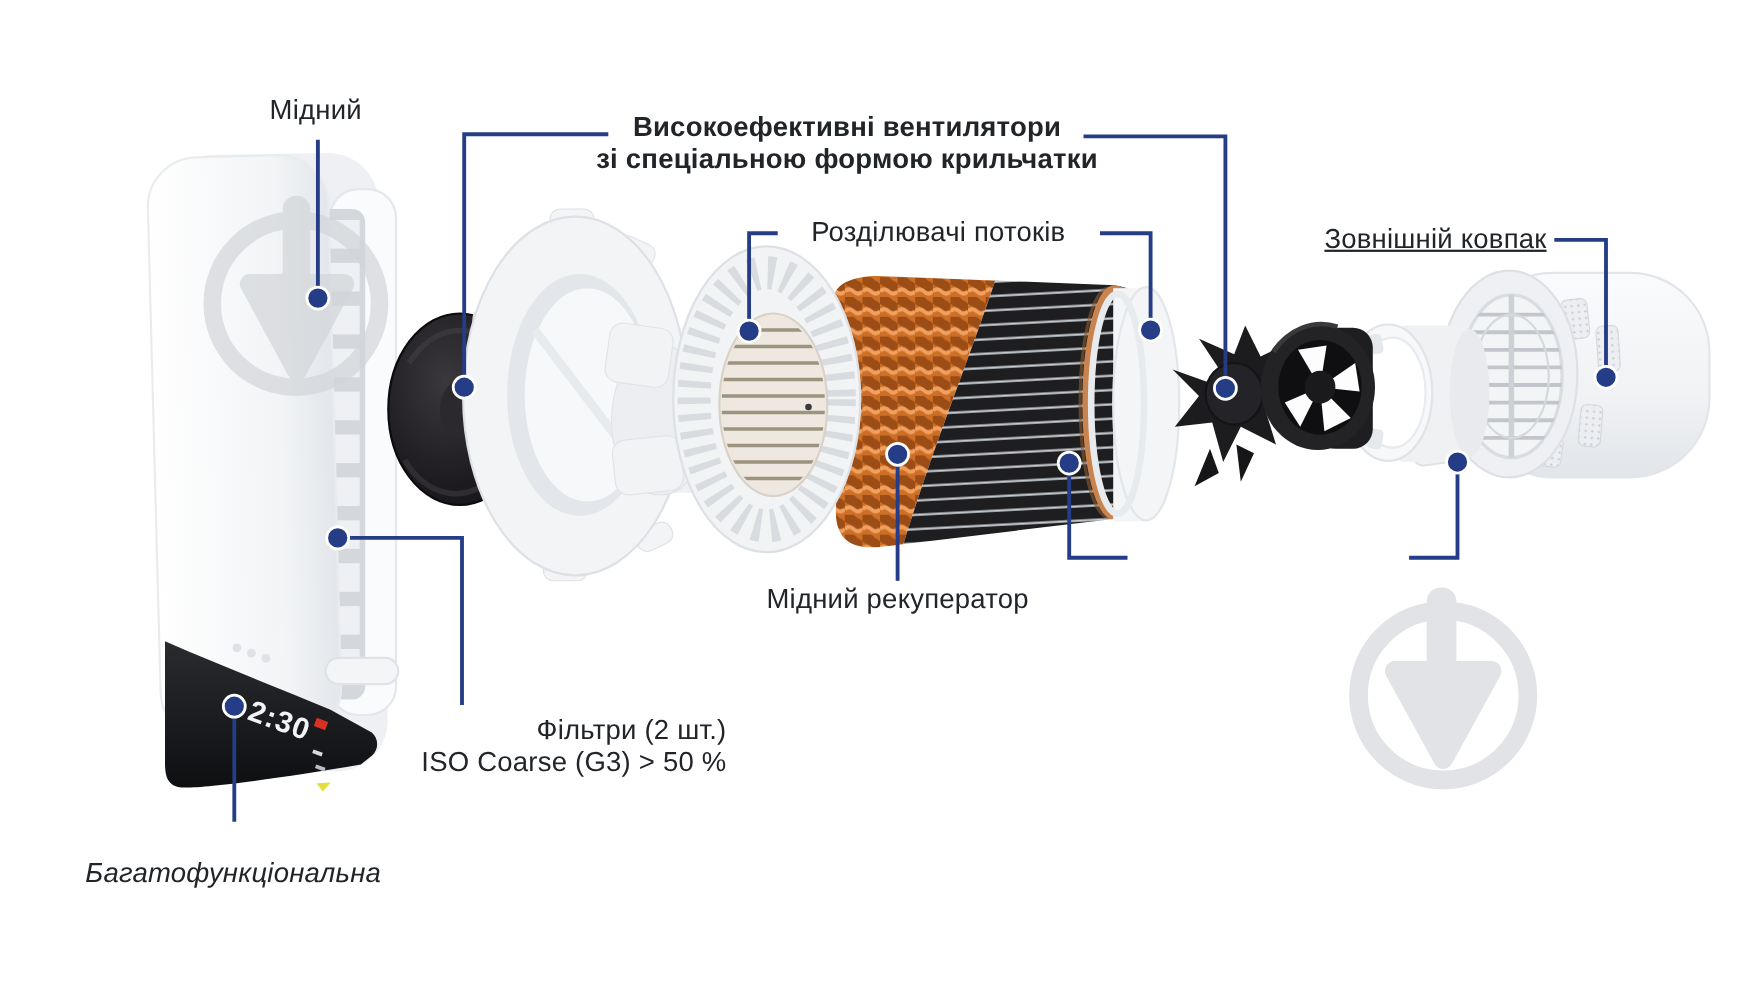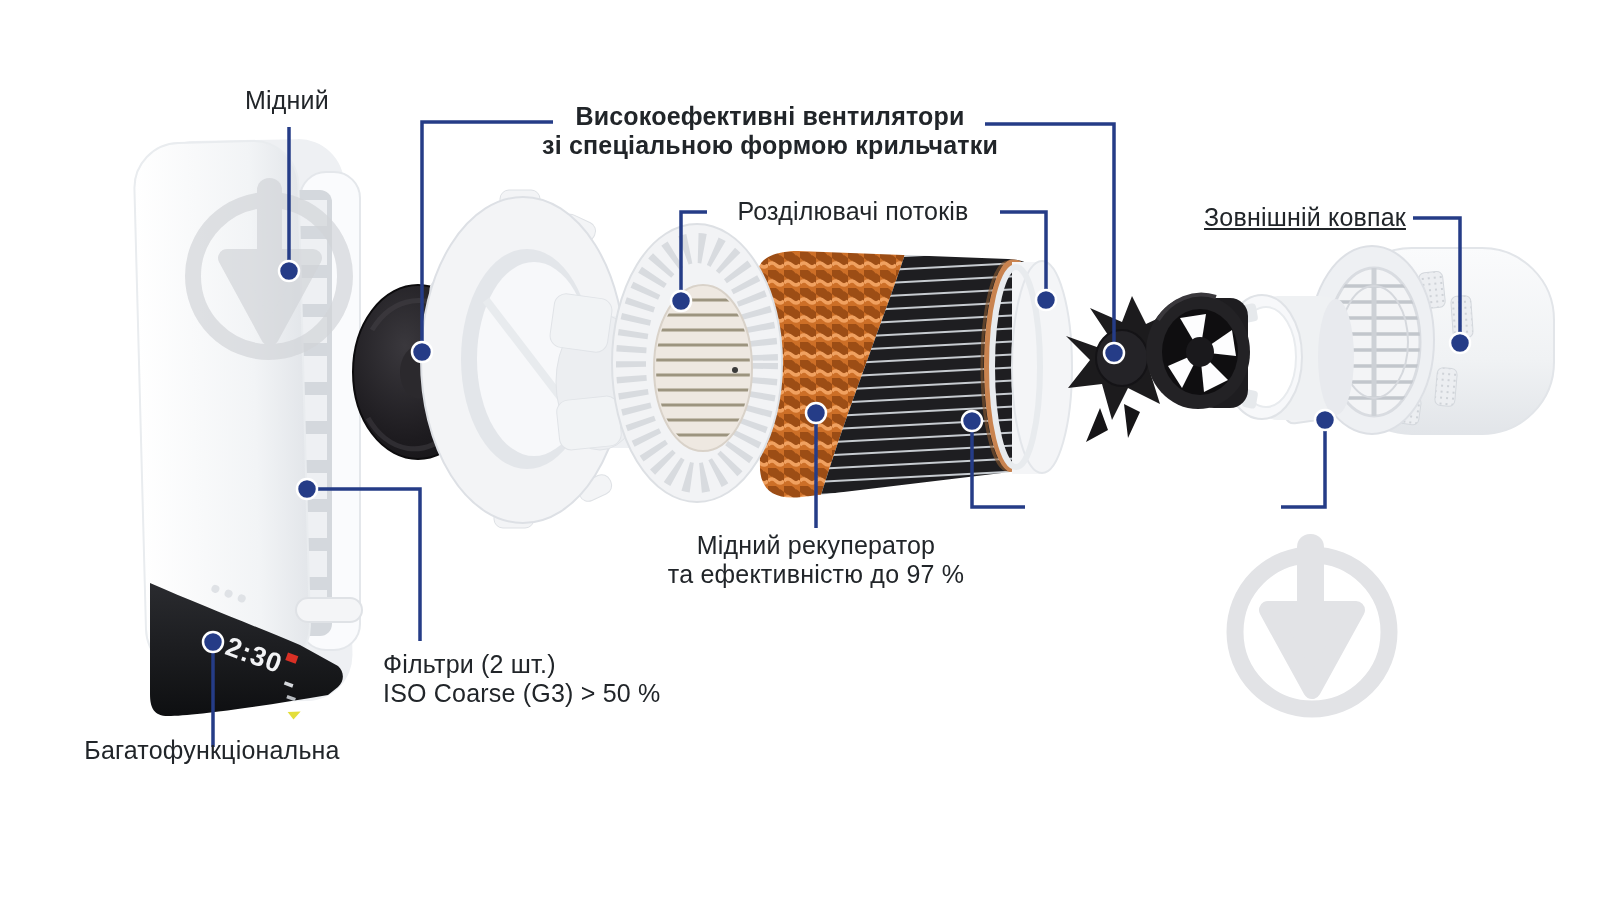--- a/index.html
+++ b/index.html
@@ -1,21 +1,21 @@
 <!DOCTYPE html>
 <html><head>
 <meta charset="utf-8">
 <style>
   html,body{margin:0;padding:0;background:#ffffff;}
   #canvas{position:relative;width:1600px;height:907px;background:#ffffff;overflow:hidden;
           font-family:"Liberation Sans","DejaVu Sans",sans-serif;}
   #scene{position:absolute;left:0;top:0;width:1600px;height:907px;}
   .label{position:absolute;color:#212529;font-size:25px;line-height:29px;text-align:center;
          white-space:nowrap;letter-spacing:.2px;}
-  .label.left{text-align:left;}
+  .label.left{text-align:right;}
   .cc{transform:translateX(-50%);}
 </style>
 </head>
 <body>
 
 <div id="canvas">
 
 <svg id="scene" viewBox="0 0 1600 907">
   <defs>
     <linearGradient id="unitGrad" x1="0" y1="0" x2="1" y2="0">
@@ -241,25 +241,24 @@
   <div>Розділювачі потоків</div>
 </div>
 
 <div class="label cc" style="left:1305px;top:203px;text-decoration:underline;">
   <div>Зовнішній ковпак</div>
 </div>
 
 
 <div class="label cc" style="left:816px;top:531px;">
   <div>Мідний рекуператор</div>
-  <div>та ефективністю до 97 %</div>
 </div>
 
 <div class="label left" style="left:383px;top:650px;">
   <div>Фільтри (2 шт.)</div>
   <div>ISO Coarse (G3) &gt; 50 %</div>
 </div>
 
-<div class="label cc" style="left:212px;top:736px;">
+<div class="label cc" style="left:212px;top:780px;font-style:italic;">
   <div>Багатофункціональна</div>
 </div>
 
 </div>
 
 </body></html>

